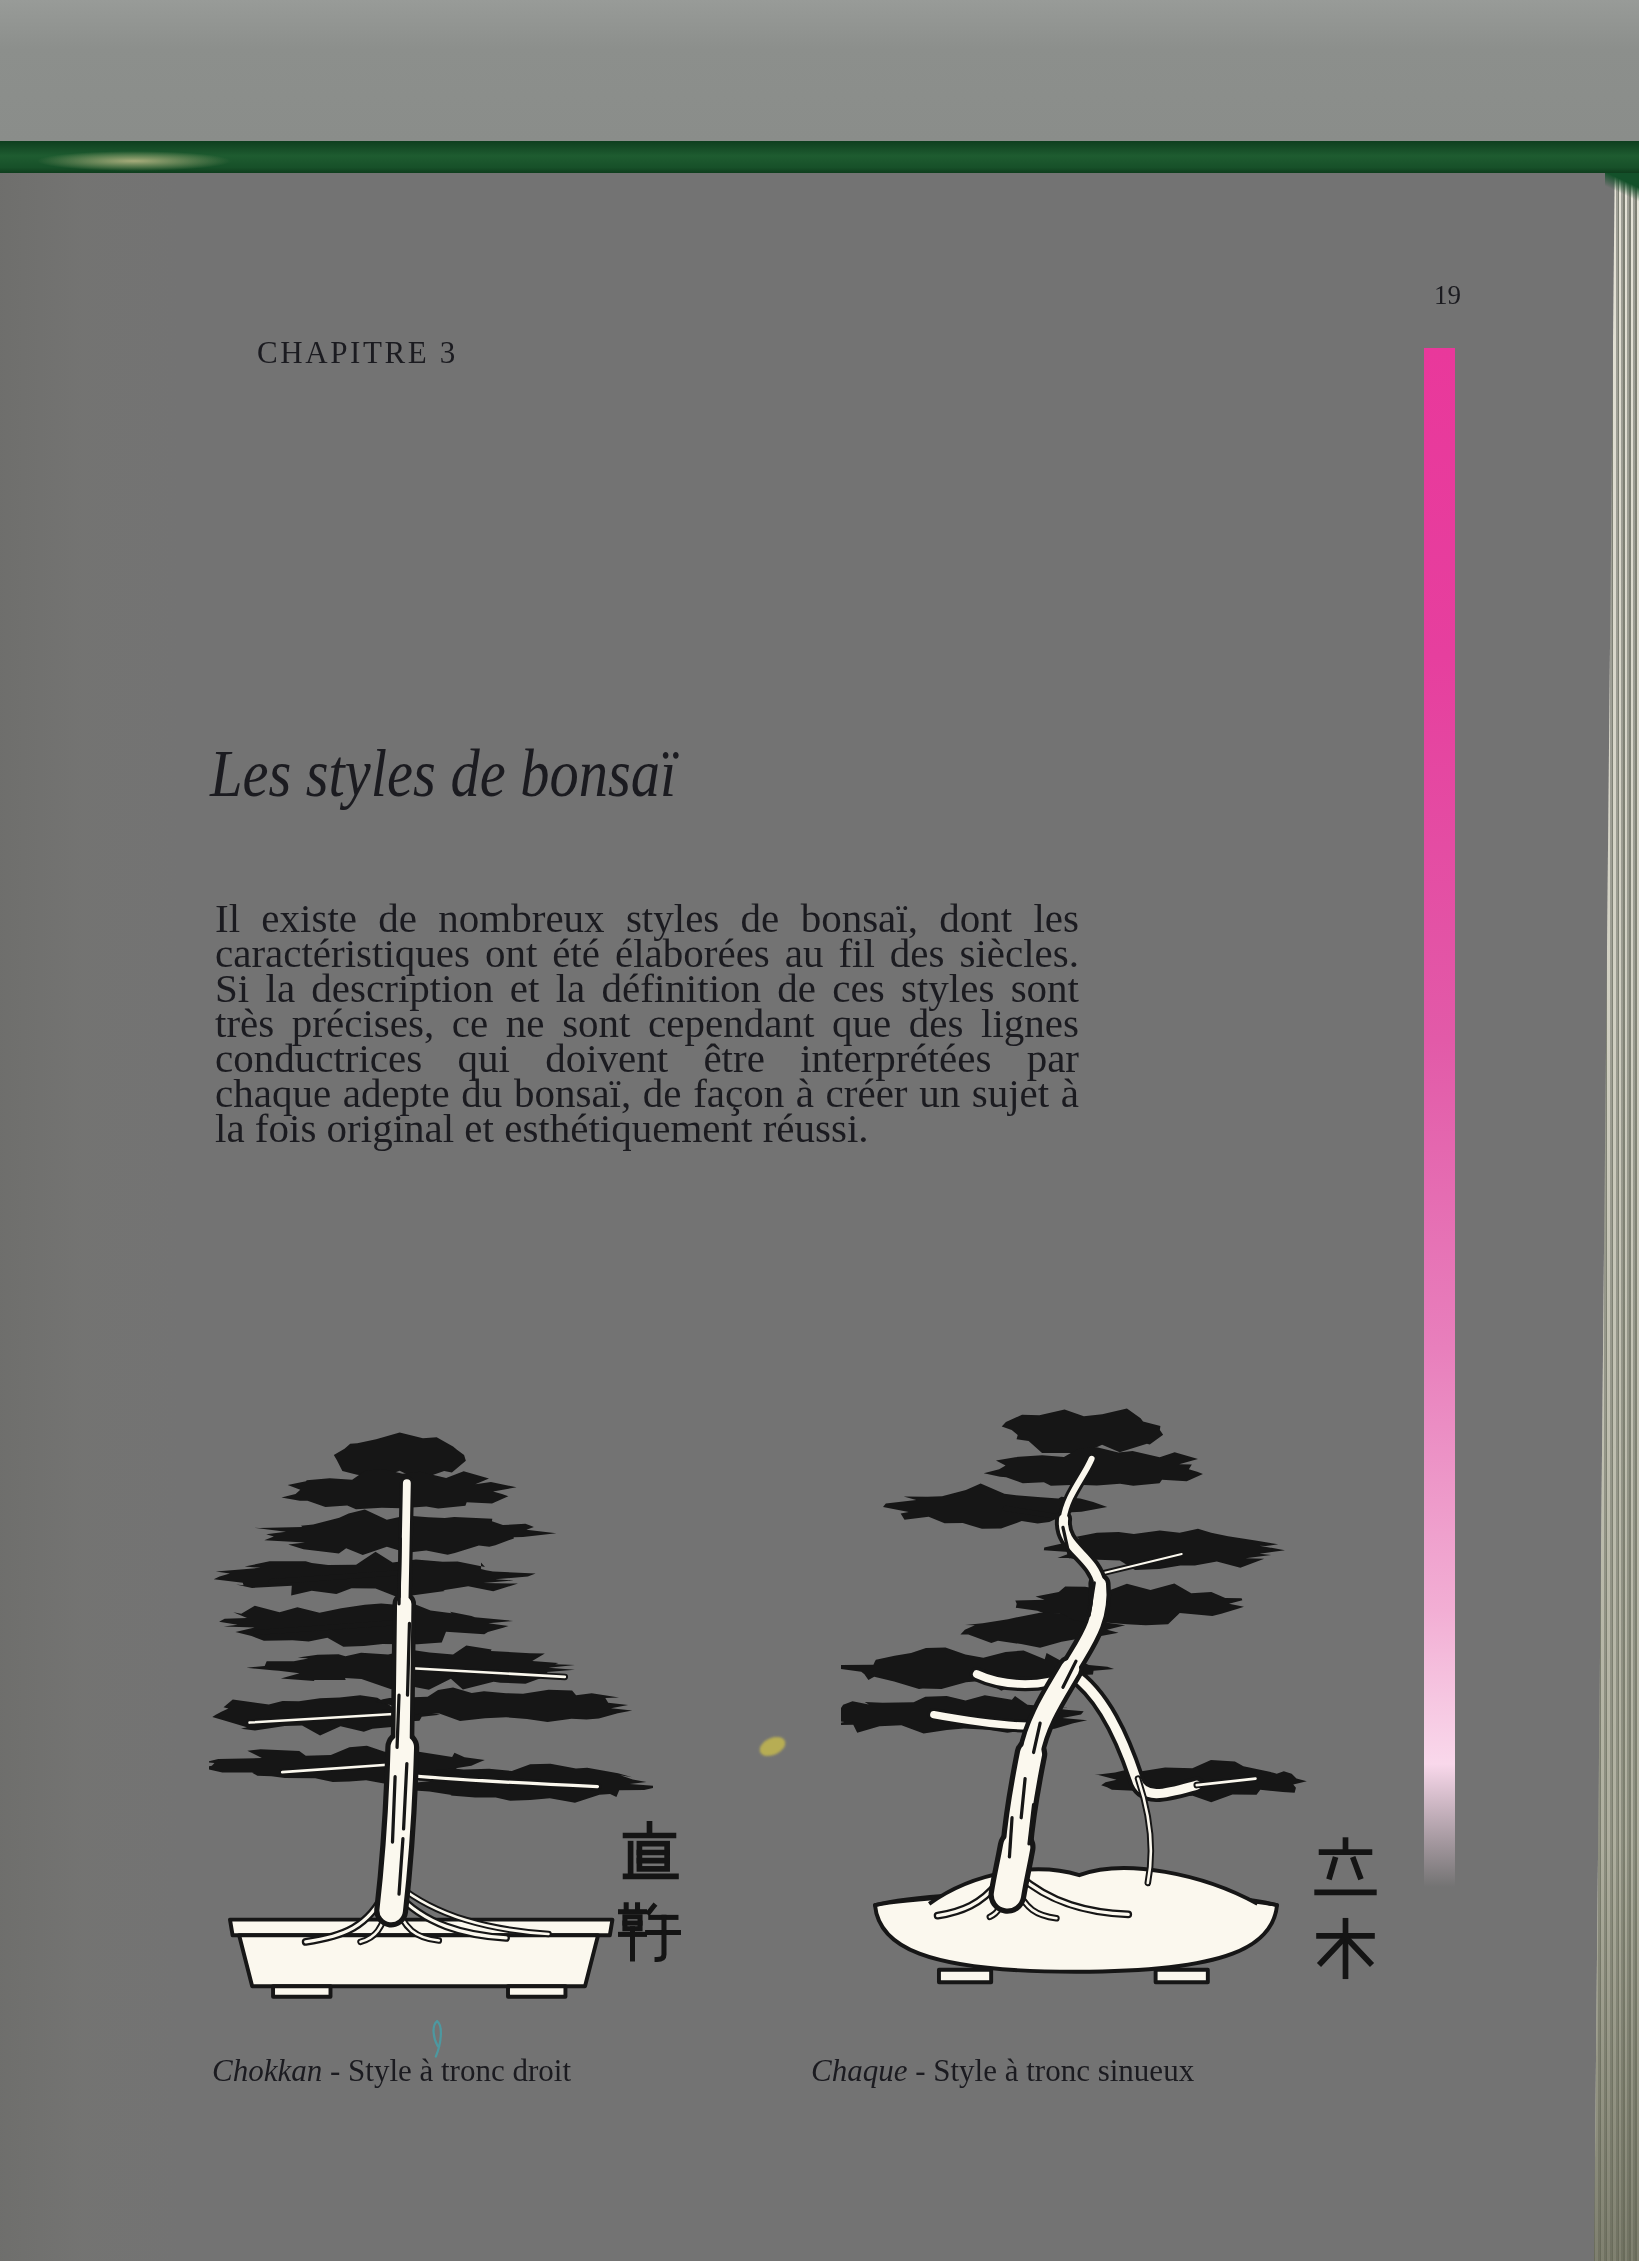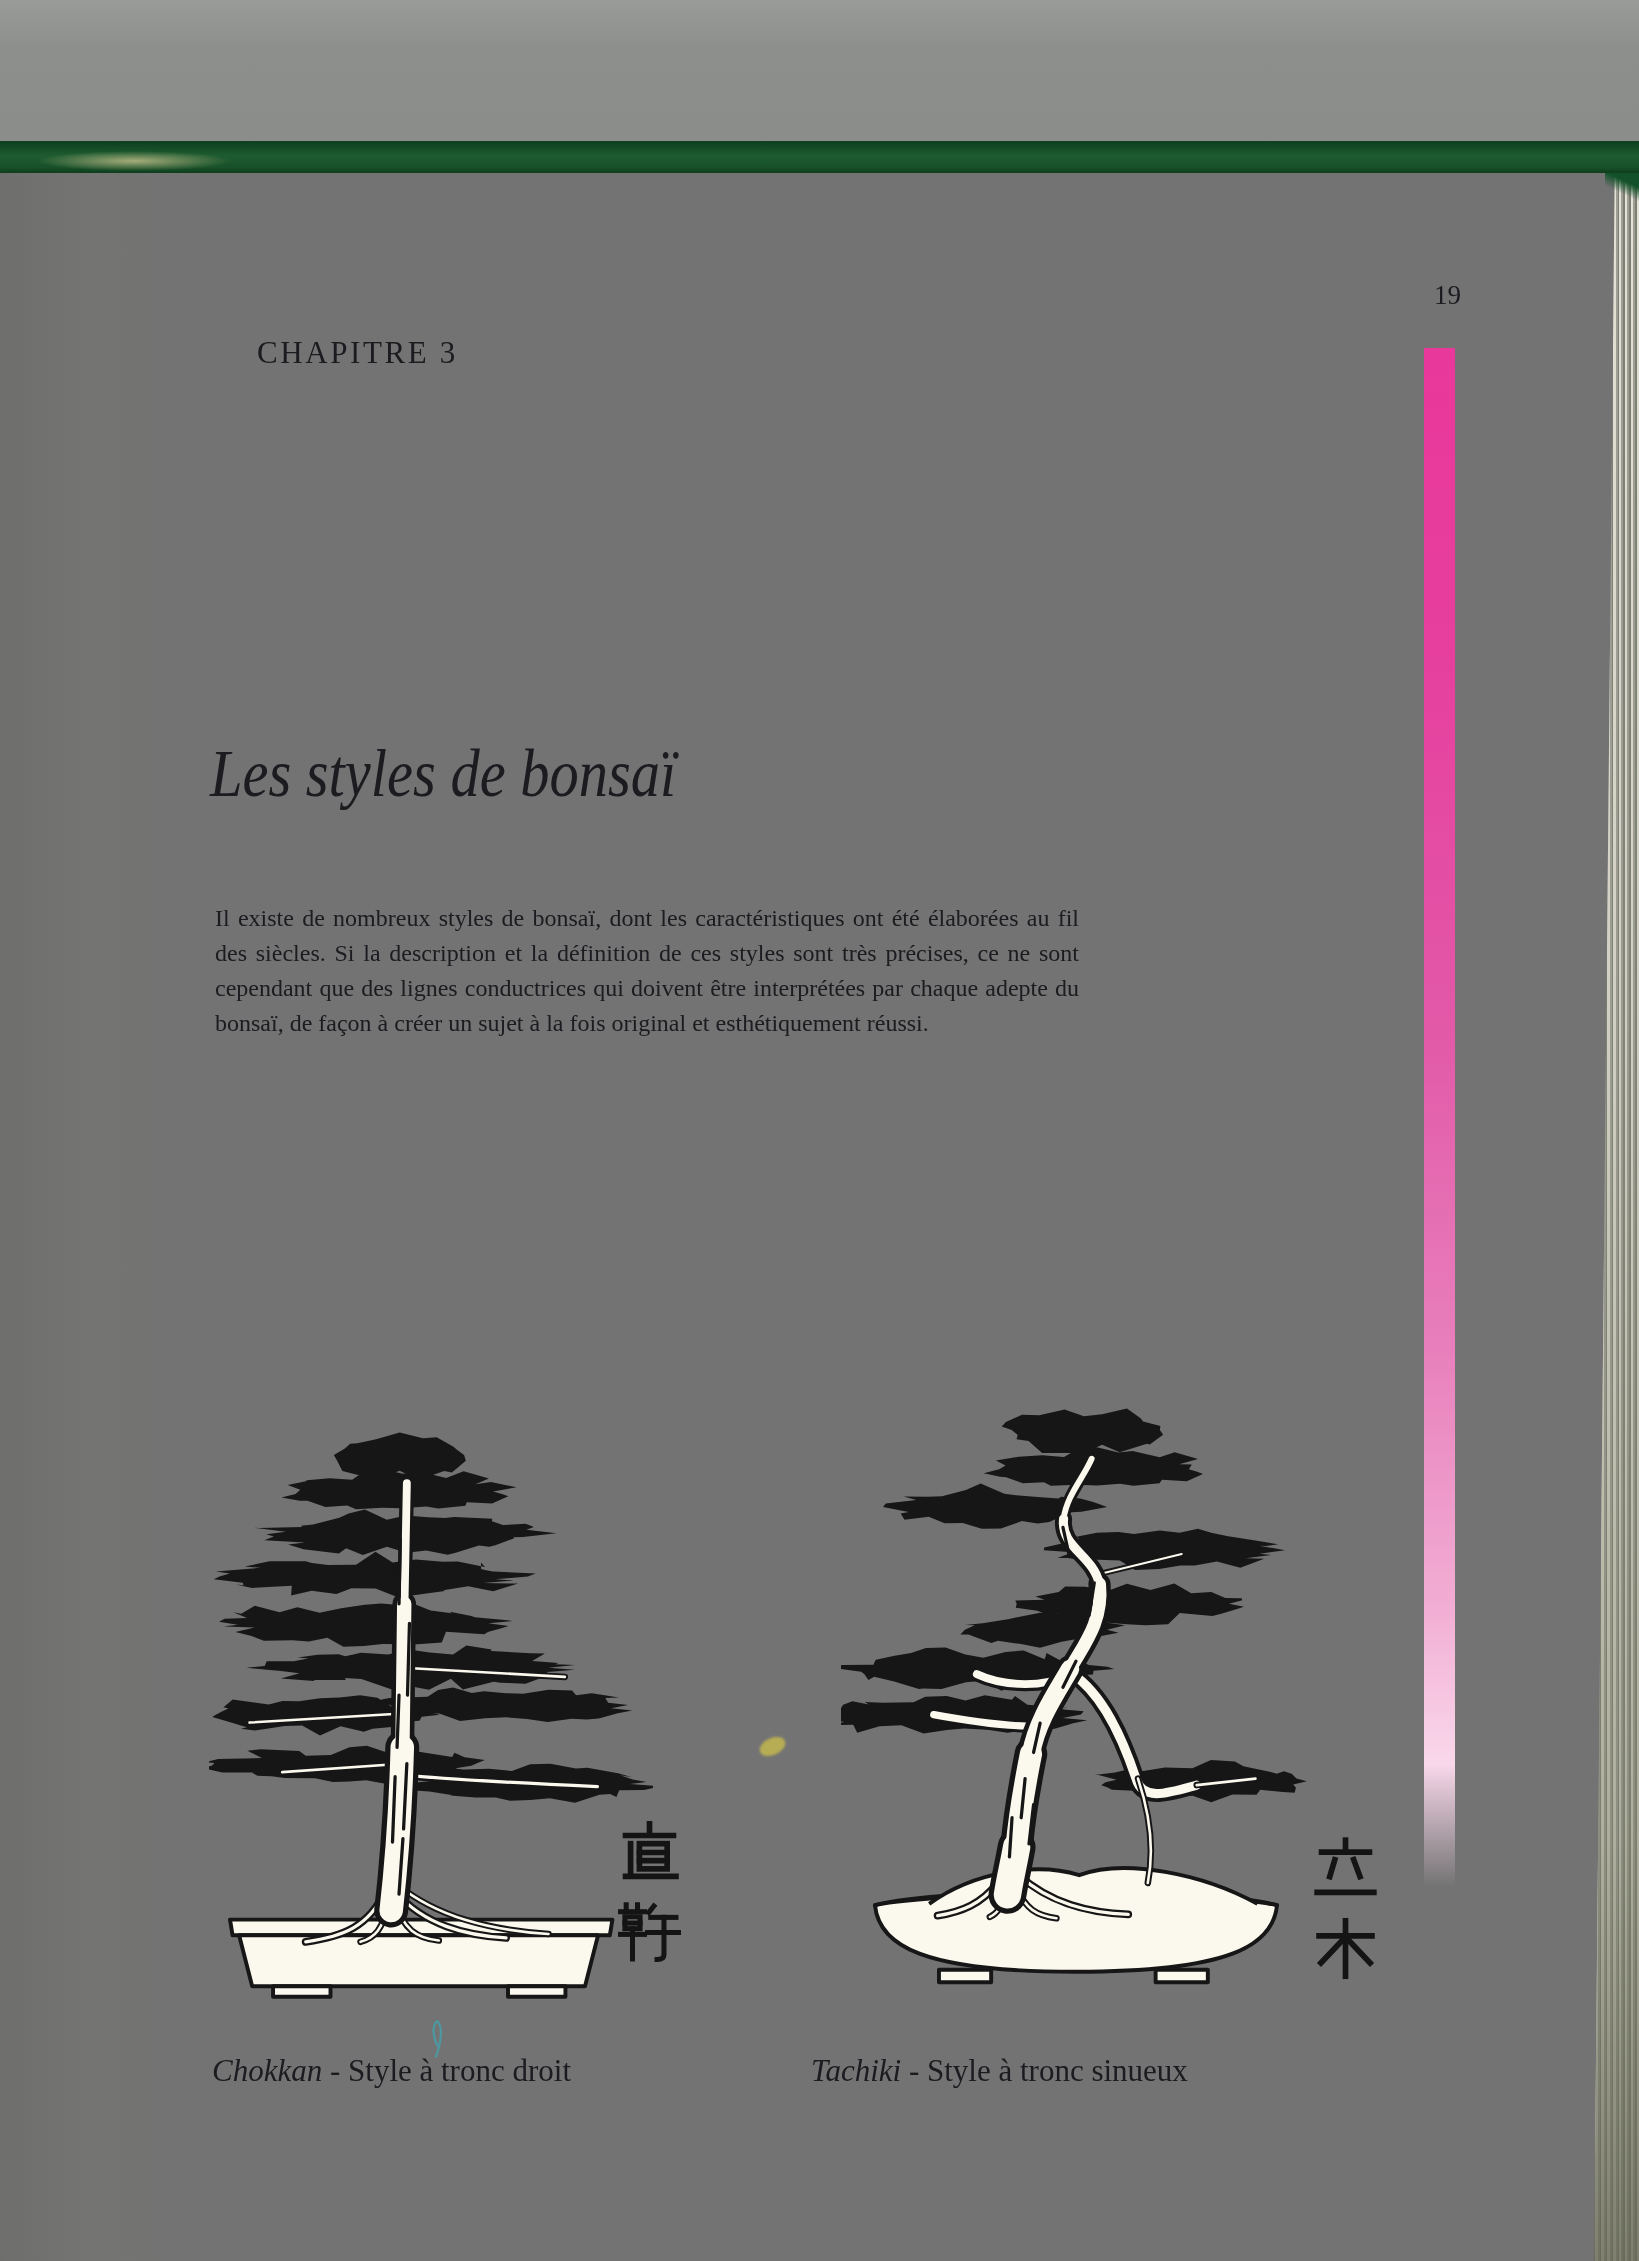--- a/index.html
+++ b/index.html
@@ -22,21 +22,21 @@
           repeating-linear-gradient(90deg,rgba(130,134,114,.55) 0 1.3px,rgba(246,243,230,.9) 1.3px 3.9px,rgba(205,205,188,.5) 3.9px 5.9px);
         clip-path:polygon(45% 0,100% 0,100% 100%,0 100%);}
   .cover-corner{position:absolute;right:0;top:0;width:35px;height:31px;
         background:linear-gradient(205deg,#13512A 32%,rgba(19,81,42,0) 62%);}
   .accent-bar{position:absolute;left:1424px;top:175px;width:31px;height:1539px;
         background:linear-gradient(180deg,#E9389B 0%,#E63F9E 20%,#E25AA8 45%,#E87FBC 65%,#F2AED4 82%,#F9D8EB 92%,rgba(250,247,236,0) 100%);}
   .page-number{position:absolute;left:1434px;top:107px;font-size:27px;}
   .chapter{position:absolute;left:217px;top:162px;font-size:31px;letter-spacing:2.6px;margin-left:40px;}
   .title{position:absolute;left:210px;top:561px;margin:0;font-size:68px;font-weight:400;
         font-style:italic;white-space:nowrap;transform:scaleX(.86);transform-origin:left top;}
-  .body-text{position:absolute;left:215px;top:728px;width:864px;font-size:24px;
+  .body-text{position:absolute;left:215px;top:728px;width:864px;font-size:41px;
         line-height:35px;text-align:justify;}
   .body-text p{margin:0;}
   .figure{position:absolute;}
   .kanji{position:absolute;display:flex;flex-direction:column;gap:17px;}
   .caption{position:absolute;font-size:31px;white-space:nowrap;}
   .caption .style-name{font-style:italic;}
   .mark-yellow{position:absolute;left:759px;top:1565px;width:27px;height:17px;border-radius:50%;
         background:rgba(238,220,58,.55);transform:rotate(-25deg);filter:blur(1px);}
   .mark-teal{position:absolute;left:423px;top:1842px;}
   .sr{position:absolute;width:0.7px;height:0.7px;overflow:hidden;clip-path:inset(50%);white-space:nowrap;}
@@ -217,21 +217,21 @@
         <line x1="50" y1="6" x2="50" y2="94"></line>
         <line x1="45" y1="37" x2="11" y2="73"></line>
         <line x1="55" y1="37" x2="89" y2="73"></line>
       </svg>
     </div>
 
     <div class="caption" style="left:212px;top:1880px;">
       <span class="style-name">Chokkan</span><span> - Style à tronc droit</span>
     </div>
     <div class="caption" style="left:811px;top:1880px;">
-      <span class="style-name">Tachiki</span><span> - Style à tronc sinueux</span>
+      <span class="style-name">Chaque</span><span> - Style à tronc sinueux</span>
     </div>
 
     <div class="mark-yellow"></div>
     <svg class="mark-teal" width="27" height="47" viewBox="0 0 42 72">
       <path d="M20,64 C29,42 31,16 22,9 C13,16 16,36 23,48" stroke="rgba(64,164,175,.75)" stroke-width="3.5" fill="none" stroke-linecap="round"></path>
     </svg>
   </div>
 </div>
 
 

